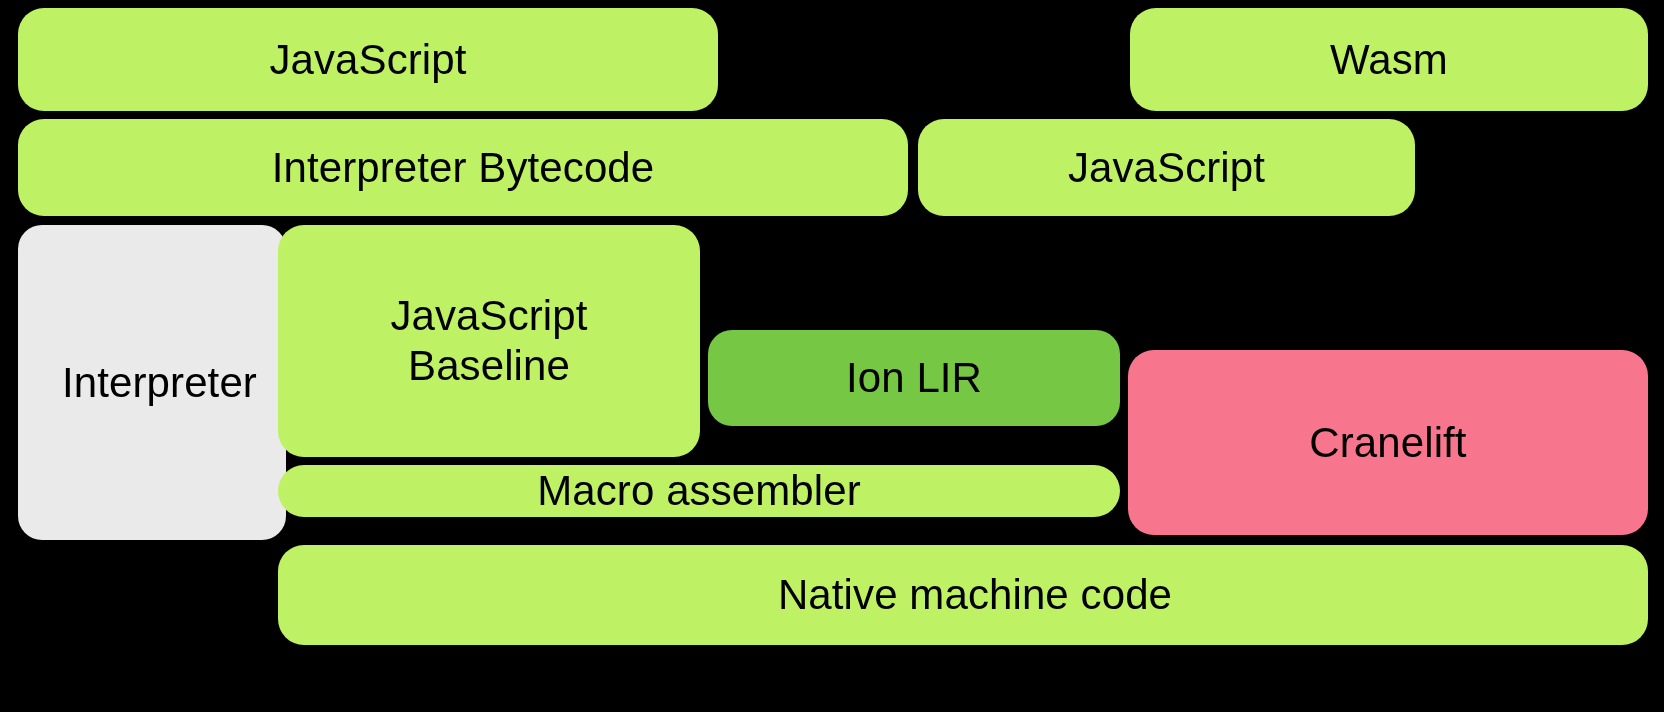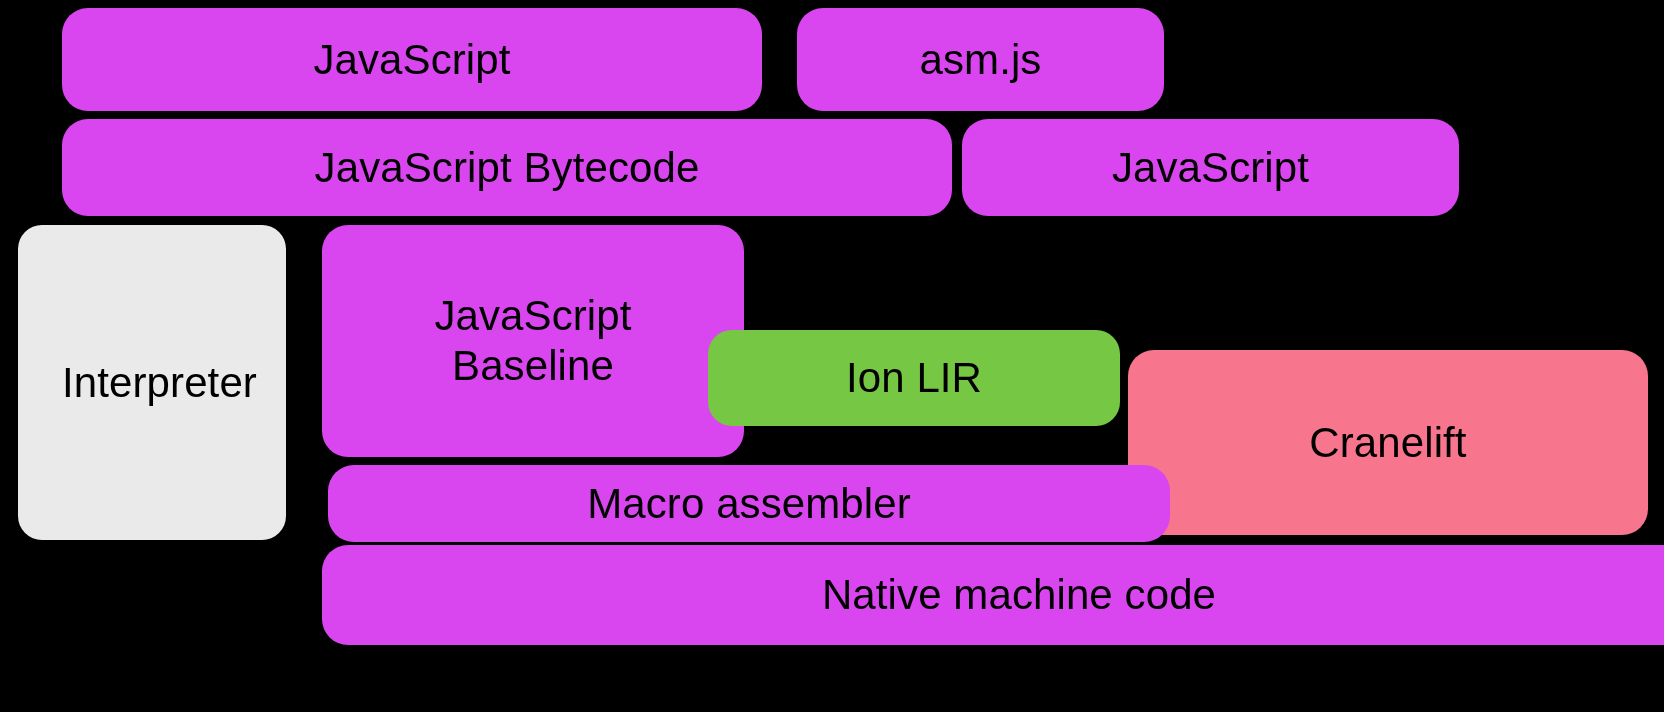--- a/index.html
+++ b/index.html
@@ -26,56 +26,56 @@
     color: #000000;
     font-size: 42px;
     font-weight: 400;
     line-height: 1.18;
     letter-spacing: 0.1px;
     border-radius: 26px;
     background: #ffffff;
     white-space: pre-line;
     padding: 0 10px;
   }
-  .box.white   { background: #d946ef; margin-left: 44px; }
+  .box.white   { background: #bef264; }
   .box.grey    { background: #eaeaea; padding-left: 25px; }
   .box.green   { background: #76c844; }
   .box.pink    { background: #f7768d; }
 
   
   .b-javascript       { left: 18px;   top: 8px;   width: 700px; height: 103px; }
   .b-asmjs            { left: 753px;  top: 8px;   width: 367px; height: 103px; }
   .b-wasm             { left: 1130px; top: 8px;   width: 518px; height: 103px; }
 
   
   .b-jsbytecode       { left: 18px;   top: 119px; width: 890px; height: 97px; }
   .b-baldrmonkey      { left: 918px;  top: 119px; width: 497px; height: 97px; }
 
   
   .b-interpreter      { left: 18px;   top: 225px; width: 268px; height: 315px; border-radius: 24px; }
   .b-jsbaseline       { left: 278px;  top: 225px; width: 422px; height: 232px; }
   .b-ionmir           { left: 708px;  top: 228px; width: 412px; height: 93px;  border-radius: 24px; }
   .b-ionlir           { left: 708px;  top: 330px; width: 412px; height: 96px;  border-radius: 24px; }
   .b-cranelift        { left: 1128px; top: 350px; width: 520px; height: 185px; }
-  .b-macroassembler   { left: 284px;  top: 465px; width: 842px; height: 77px; }
+  .b-macroassembler   { left: 278px;  top: 465px; width: 842px; height: 52px; }
 
   
   .b-nativecode       { left: 278px;  top: 545px; width: 1370px; height: 100px; padding-left: 34px; }
 </style>
 </head>
 <body>
 
 <div id="stage">
 
   <div class="box white b-javascript">JavaScript</div>
 
-  <div class="box white b-asmjs">asm.js</div>
 
+  <div class="box white b-wasm">Wasm</div>
 
-  <div class="box white b-jsbytecode">JavaScript Bytecode</div>
+  <div class="box white b-jsbytecode">Interpreter Bytecode</div>
 
   <div class="box white b-baldrmonkey">JavaScript</div>
 
   <div class="box grey b-interpreter">Interpreter</div>
 
   <div class="box white b-jsbaseline">JavaScript
 Baseline</div>
 
 
   <div class="box pink b-cranelift">Cranelift</div>

